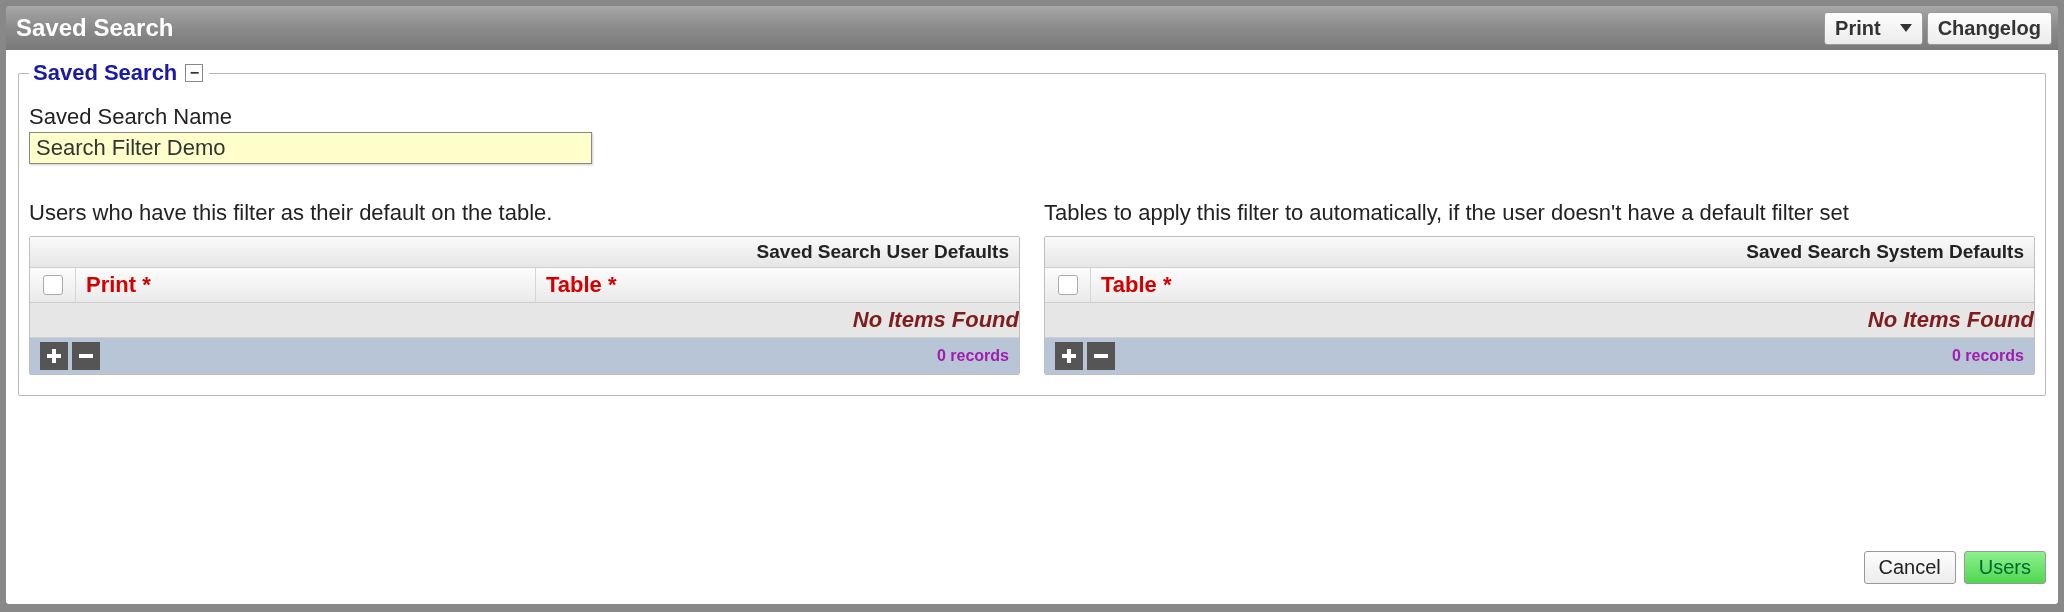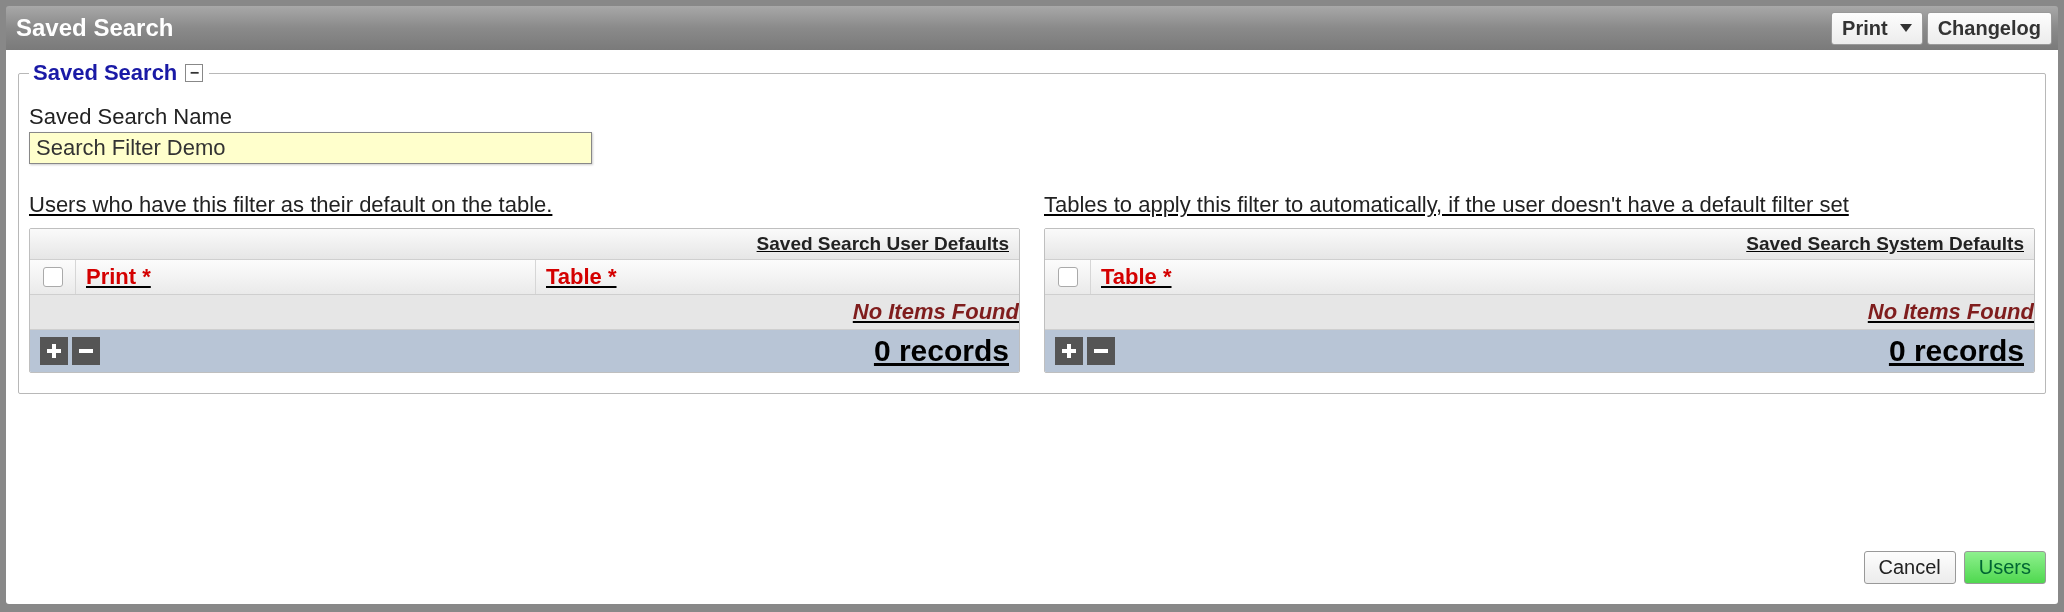--- a/index.html
+++ b/index.html
@@ -37,21 +37,21 @@
     background: linear-gradient(to bottom, #fdfdfd, #ececec);
     border: 1px solid #999;
     border-radius: 3px;
     padding: 4px 10px;
     font-size: 20px;
     font-weight: bold;
     color: #333;
     cursor: pointer;
     display: flex;
     align-items: center;
-    gap: 12px;
+    gap: 19px;
   }
   .content {
     background: #fff;
     padding: 10px 12px 10px 12px;
     min-height: 554px;
     position: relative;
     border-radius: 0 0 3px 3px;
   }
   fieldset.main-fs {
     border: 1px solid #b8b8b8;
@@ -93,22 +93,21 @@
     background: #ffffcc;
     border: 1px solid #888;
     padding: 2px 6px;
     font-size: 22px;
     color: #333;
     box-shadow: 1px 1px 2px rgba(0,0,0,0.2);
   }
   .two-col {
     display: flex;
     gap: 24px;
-    margin-top: 28px;
-    text-decoration: underline;
+    margin-top: 36px;
   }
   .col {
     flex: 1;
     min-width: 0;
   }
   .col-desc {
     font-size: 22px;
     color: #222;
     margin-bottom: 10px;
   }
@@ -178,22 +177,22 @@
     color: #fff;
     display: flex;
     align-items: center;
     justify-content: center;
     cursor: pointer;
     font-weight: bold;
   }
   .sq-btn svg { width: 18px; height: 18px; }
   .rec-count {
     font-weight: bold;
-    font-size: 30px;
-    color: #000000;
+    font-size: 16px;
+    color: #a21caf;
   }
   .bottom-bar {
     position: absolute;
     right: 12px;
     bottom: 20px;
     display: flex;
     gap: 8px;
   }
   .btn {
     border: 1px solid #999;

